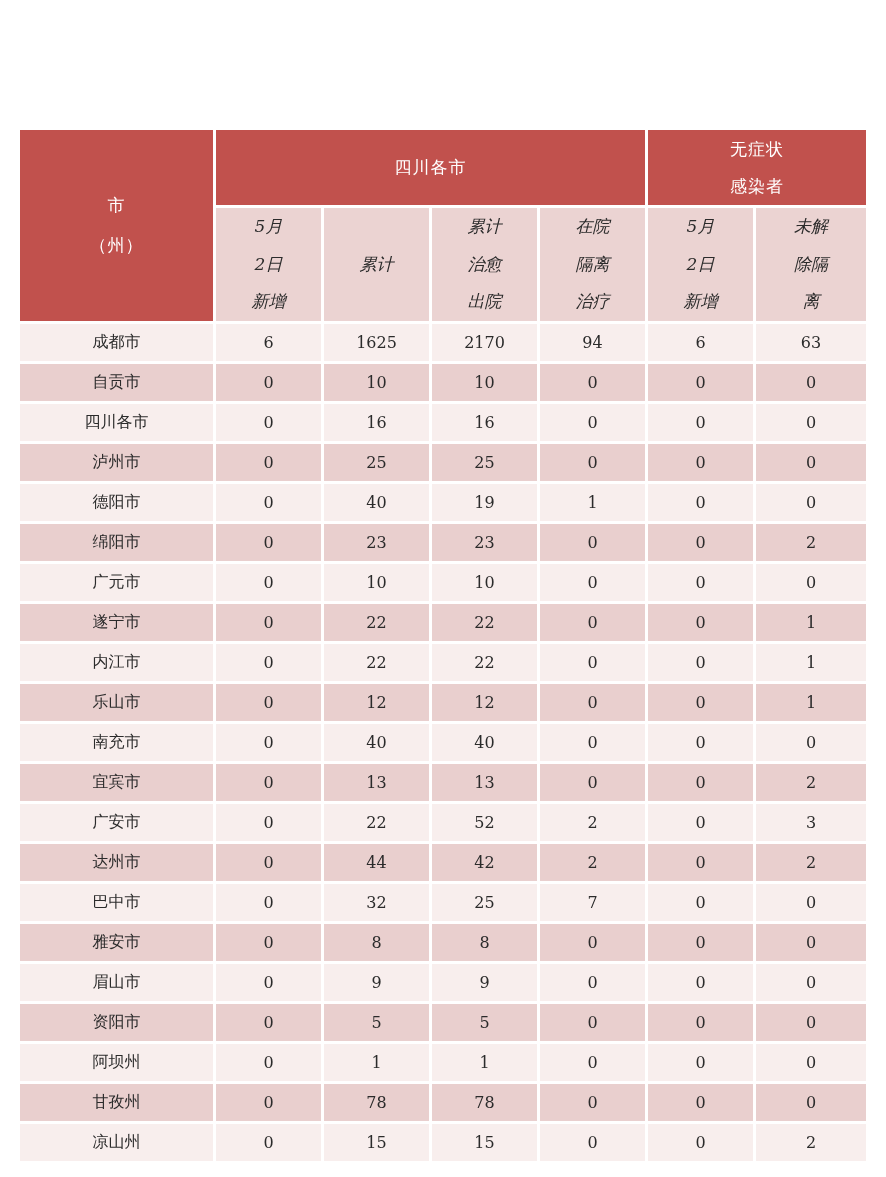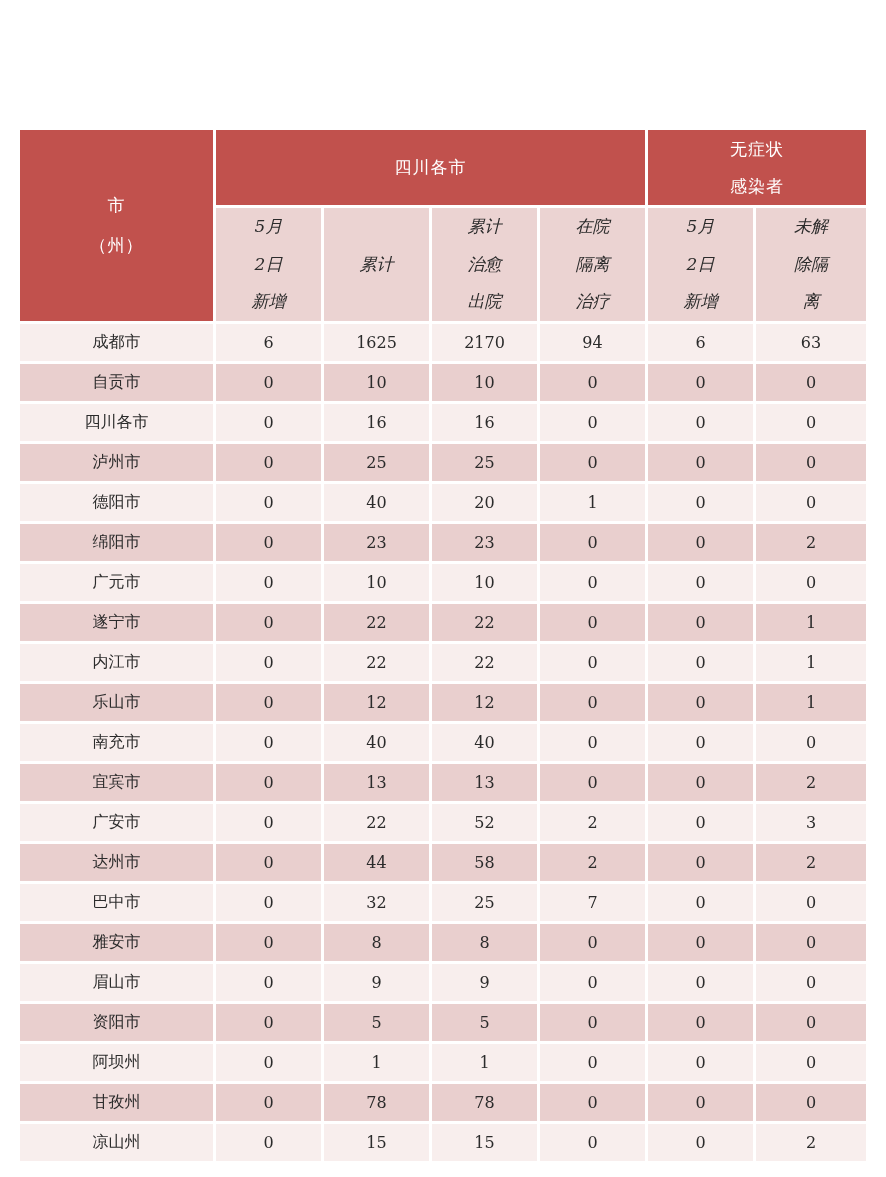--- a/index.html
+++ b/index.html
@@ -168,21 +168,21 @@
     <td>25</td>
     <td>25</td>
     <td>0</td>
     <td>0</td>
     <td>0</td>
   </tr>
         <tr class="light">
     <td>德阳市</td>
     <td>0</td>
     <td>40</td>
-    <td>20</td>
+    <td>19</td>
     <td>1</td>
     <td>0</td>
     <td>0</td>
   </tr>
         <tr class="dark">
     <td>绵阳市</td>
     <td>0</td>
     <td>23</td>
     <td>23</td>
     <td>0</td>
@@ -249,21 +249,21 @@
     <td>22</td>
     <td>52</td>
     <td>2</td>
     <td>0</td>
     <td>3</td>
   </tr>
         <tr class="dark">
     <td>达州市</td>
     <td>0</td>
     <td>44</td>
-    <td>58</td>
+    <td>42</td>
     <td>2</td>
     <td>0</td>
     <td>2</td>
   </tr>
         <tr class="light">
     <td>巴中市</td>
     <td>0</td>
     <td>32</td>
     <td>25</td>
     <td>7</td>

